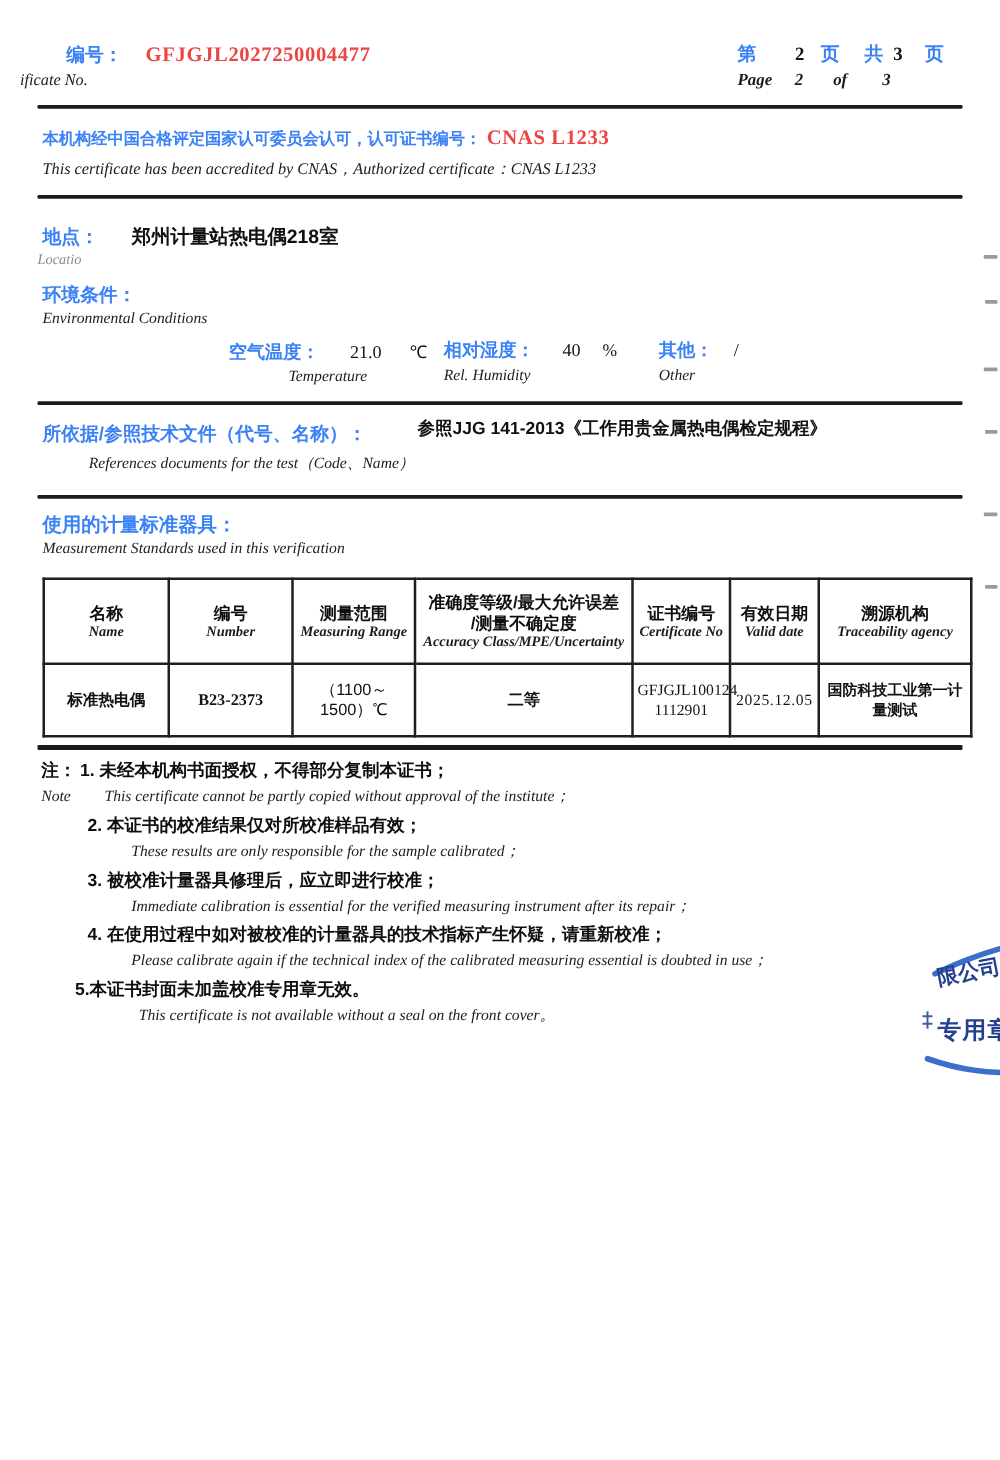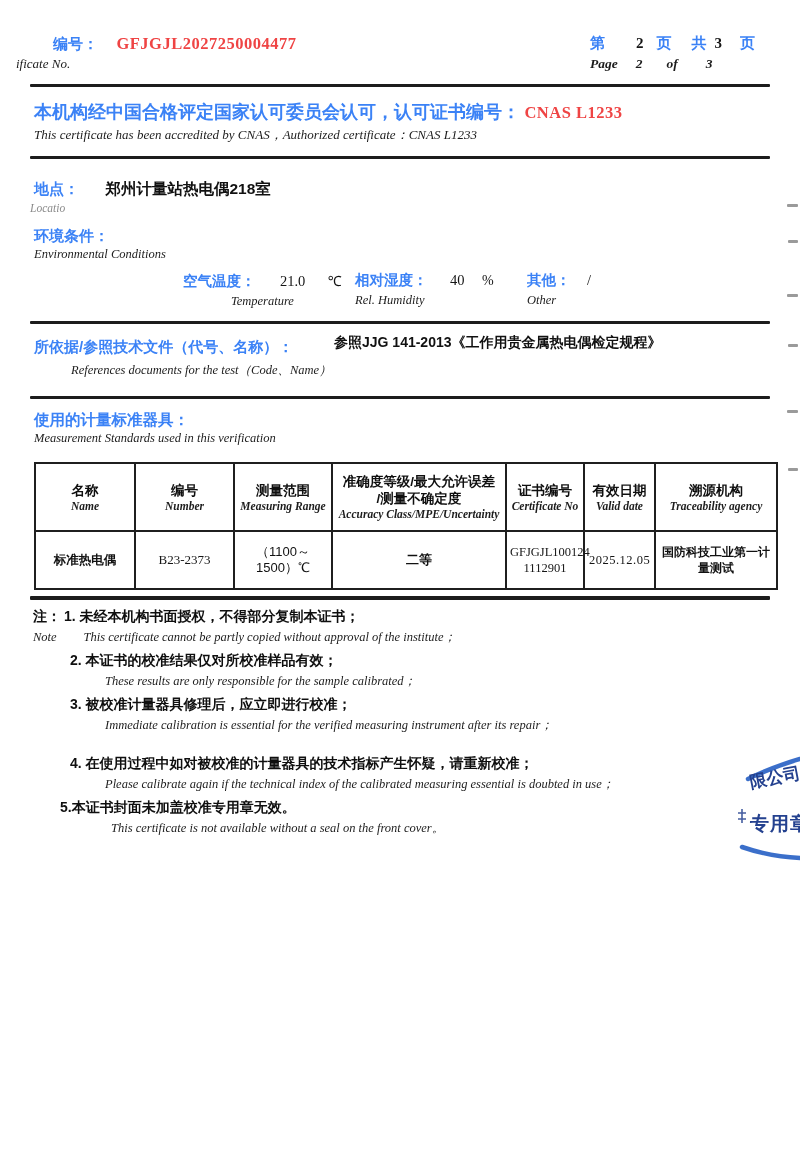--- a/index.html
+++ b/index.html
@@ -52,21 +52,21 @@
       <span class="en-b" style="font-size:13.5px;">Page</span>
       <span class="en-b" style="font-size:13.5px;margin-left:18px;">2</span>
       <span class="en-b" style="font-size:13.5px;margin-left:24px;">of</span>
       <span class="en-b" style="font-size:13.5px;margin-left:28px;">3</span>
     </div>
   </div>
 
   <div class="rule" style="top:84px;"></div>
 
   <div class="abs" style="left:34px;top:100px;">
-    <span class="zh-b" style="font-size:18px;">本机构经中国合格评定国家认可委员会认可，认可证书编号：</span>
+    <span class="zh-b" style="font-size:13px;">本机构经中国合格评定国家认可委员会认可，认可证书编号：</span>
     <span class="code" style="font-size:16.5px;">CNAS L1233</span>
   </div>
   <div class="abs en" style="left:34px;top:126px;font-size:13px;">This certificate has been accredited by CNAS，Authorized certificate：CNAS L1233</div>
 
   <div class="rule" style="top:156px;"></div>
 
   <div class="abs" style="left:34px;top:179px;">
     <span class="zh-b" style="font-size:15px;">地点：</span>
     <span class="zh" style="font-size:15.5px;font-weight:600;margin-left:22px;">郑州计量站热电偶218室</span>
   </div>
@@ -149,21 +149,21 @@
         <div class="th-zh">有效日期</div>
         <div class="th-en">Valid date</div>
       </td>
       <td>
         <div class="th-zh">溯源机构</div>
         <div class="th-en">Traceability agency</div>
       </td>
     </tr>
     <tr style="height:58px;">
       <td class="cell zh" style="font-weight:600;">标准热电偶</td>
-      <td class="cell serif" style="font-size:13px;">B23-2373</td>
+      <td class="cell serif" style="font-size:13px;font-weight:bold;">B23-2373</td>
       <td class="cell zh" style="font-size:13px;">（1100～1500）℃</td>
       <td class="cell zh" style="font-size:13px;font-weight:600;">二等</td>
       <td class="cell serif pre" style="font-size:12.5px;">GFJGJL100124
 1112901</td>
       <td class="cell serif" style="font-size:12.5px;letter-spacing:.5px;">2025.12.05</td>
       <td class="cell zh" style="font-size:12px;font-weight:600;">国防科技工业第一计量测试</td>
     </tr>
   </tbody>
     </table>
 
@@ -178,21 +178,21 @@
       <span class="note-en">Note</span>
       <span class="note-en" style="margin-left:27px;">This certificate cannot be partly copied without approval of the institute；</span>
     </div>
 
     <div class="note-zh" style="padding-left:37px;margin-top:3px;">2. 本证书的校准结果仅对所校准样品有效；</div>
     <div class="note-en" style="padding-left:72px;margin-top:2px;">These results are only responsible for the sample calibrated；</div>
 
     <div class="note-zh" style="padding-left:37px;margin-top:3px;">3. 被校准计量器具修理后，应立即进行校准；</div>
     <div class="note-en" style="padding-left:72px;margin-top:2px;">Immediate calibration is essential for the verified measuring instrument after its repair；</div>
 
-    <div class="note-zh" style="padding-left:37px;margin-top:18px;">4. 在使用过程中如对被校准的计量器具的技术指标产生怀疑，请重新校准；</div>
+    <div class="note-zh" style="padding-left:37px;margin-top:2px;">4. 在使用过程中如对被校准的计量器具的技术指标产生怀疑，请重新校准；</div>
     <div class="note-en" style="padding-left:72px;margin-top:2px;">Please calibrate again if the technical index of the calibrated measuring essential is doubted in use；</div>
 
     <div class="note-zh" style="padding-left:27px;margin-top:3px;">5.本证书封面未加盖校准专用章无效。</div>
     <div class="note-en" style="padding-left:78px;margin-top:2px;">This certificate is not available without a seal on the front cover。</div>
   </div>
 
   <svg class="abs" style="left:728px;top:735px;" width="90" height="140" viewBox="0 0 90 140">
     <path d="M 20,44 C 42,33 62,26 90,19" fill="none" stroke="#2a63c6" stroke-width="4.5" stroke-linecap="round" opacity="0.92"></path>
     <path d="M 14,112 C 40,121 62,124 90,123" fill="none" stroke="#2a63c6" stroke-width="4.5" stroke-linecap="round" opacity="0.92"></path>
     <text x="23" y="53" transform="rotate(-11 23 53)" font-family="Liberation Sans, sans-serif" font-weight="700" font-size="17" fill="#24418f">限公司</text>

